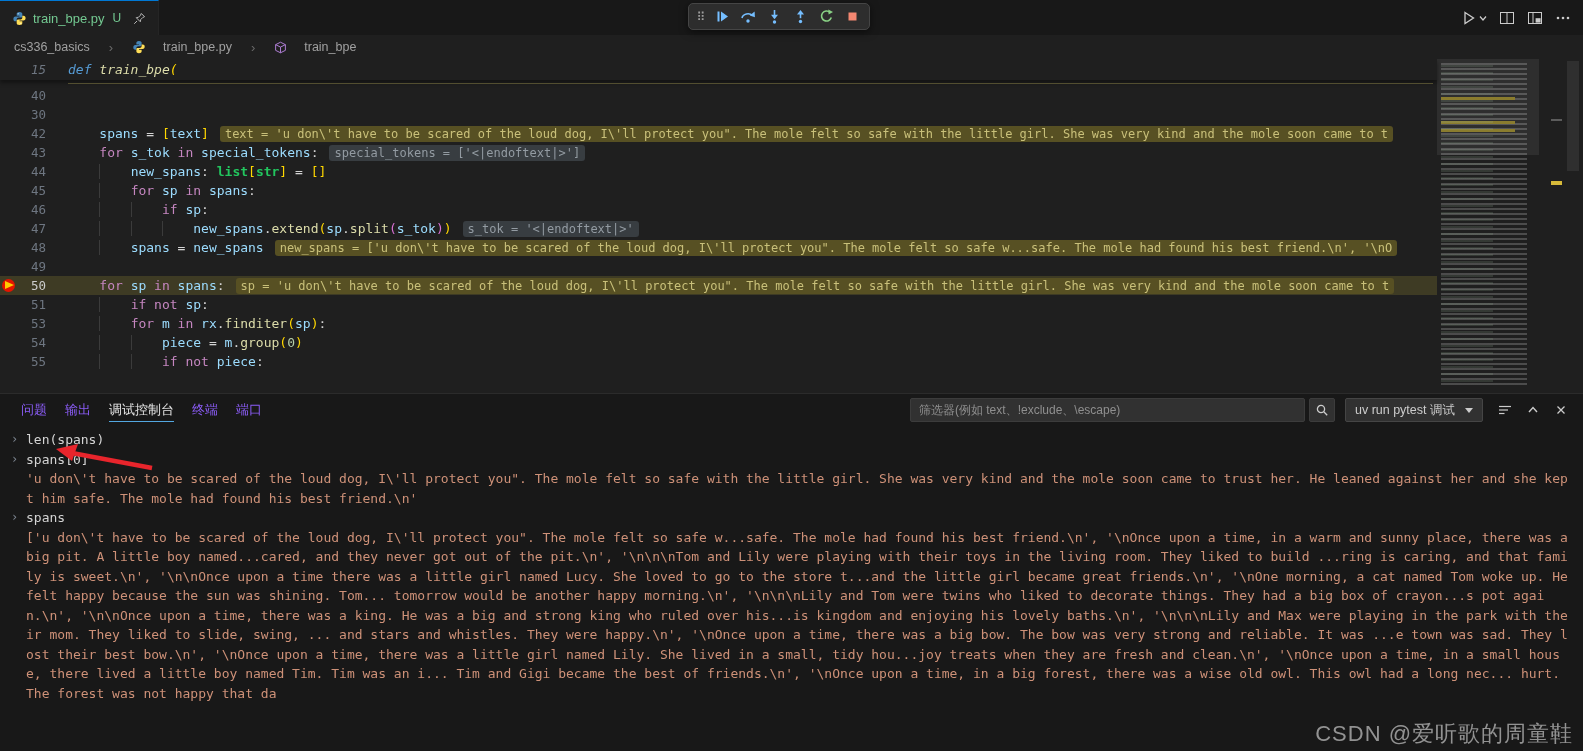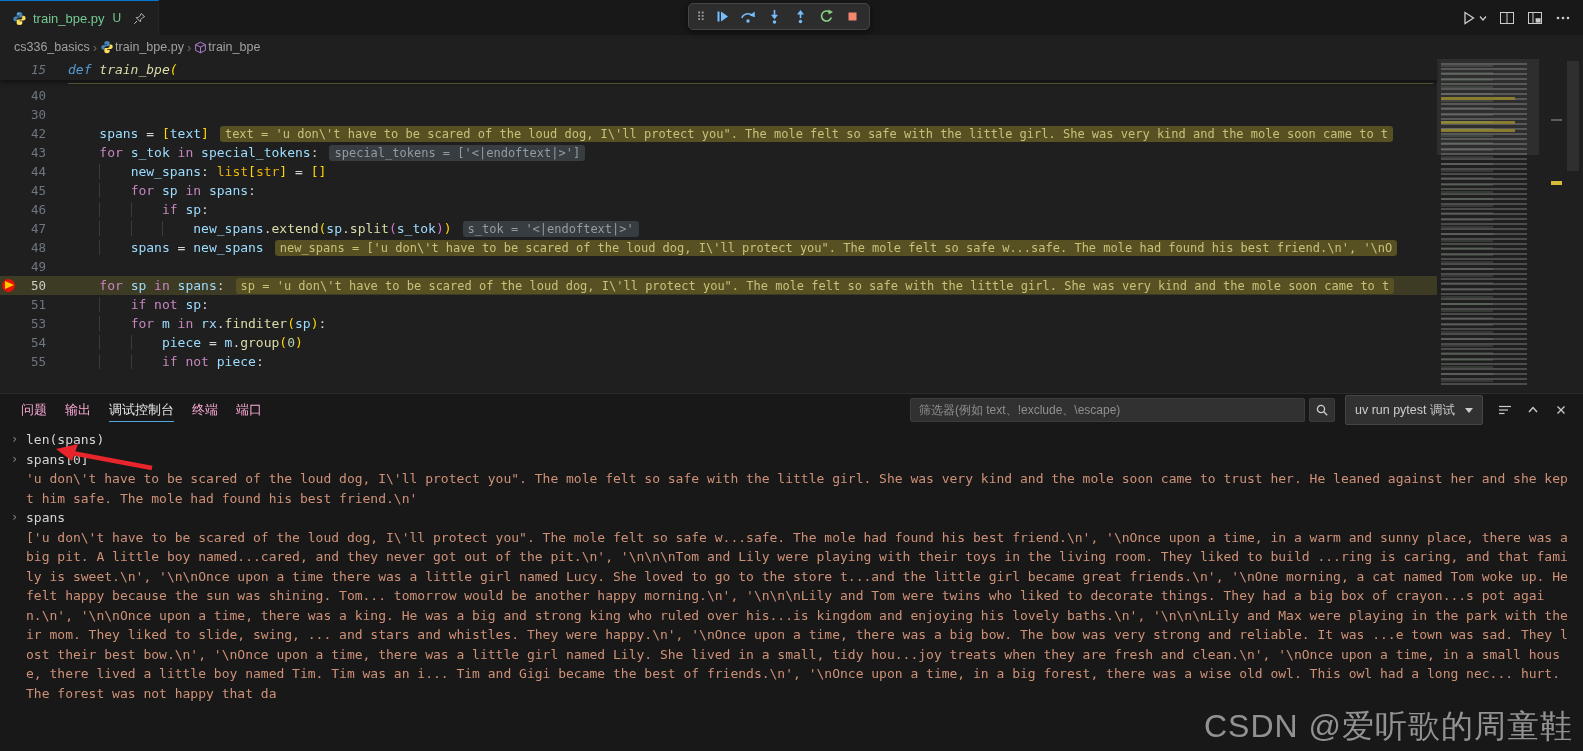--- a/index.html
+++ b/index.html
@@ -22,21 +22,21 @@
     position: absolute; left: 688px; top: 3px; height: 27px; z-index: 20;
     display: flex; align-items: center; gap: 2px; padding: 0 5px;
     background: #2d2d2d; border: 1px solid #454545; border-radius: 5px;
     box-shadow: 0 2px 8px rgba(0,0,0,.55);
   }
   .grip { color: #9d9d9d; font-size: 12px; width: 14px; text-align: center; cursor: grab; }
   .dbg-btn { width: 24px; height: 22px; display: flex; align-items: center; justify-content: center; border-radius: 4px; cursor: pointer; }
   .editor-actions { margin-left: auto; display: flex; align-items: center; gap: 12px; padding-right: 12px; }
   .ea-btn { display: flex; align-items: center; gap: 2px; cursor: pointer; }
   
-  .breadcrumb { height: 24px; display: flex; align-items: center; gap: 1px; padding-left: 14px; font-size: 12.5px; color: #a0a0a0; background: #1f1f1f; }
+  .breadcrumb { height: 24px; display: flex; align-items: center; gap: 17px; padding-left: 14px; font-size: 12.5px; color: #a0a0a0; background: #1f1f1f; }
   .bc-sep { color: #6a6a6a; font-size: 13px; margin: 0 2px; }
   .bc-icon { display: flex; align-items: center; }
   .bc-item { cursor: pointer; }
   
   .editor { position: relative; height: 334px; font-family: "DejaVu Sans Mono", "Liberation Mono", monospace; font-size: 13px; overflow: hidden; }
   .sticky-slot { position: absolute; left: 0; right: 146px; top: 0; z-index: 6; background: #1f1f1f; box-shadow: 0 3px 4px rgba(0,0,0,.4); font-style: italic; }
   .sticky-divider { position: absolute; left: 68px; right: 150px; top: 24px; height: 1px; background: #6f6a3f; opacity: .85; z-index: 5; }
   .code-lines { position: absolute; left: 0; right: 146px; top: 27px; }
   .code-line { display: flex; height: 19px; line-height: 19px; white-space: pre; position: relative; }
   .sticky-slot .code-line { height: 21px; line-height: 21px; }
@@ -45,66 +45,66 @@
   .bp-dot { position: absolute; left: 2px; top: 3px; width: 13px; height: 13px; border-radius: 50%; background: #e51400; }
   .bp-arrow { position: absolute; left: 5px; top: 5px; width: 0; height: 0;
               border-left: 9px solid #ffcc00; border-top: 4.5px solid transparent; border-bottom: 4.5px solid transparent; }
   .ln { flex: 0 0 26px; text-align: right; color: #6e7681; font-size: 12.5px; }
   .code-line.current .ln { color: #cccccc; }
   .gap { flex: 0 0 22px; }
   .content { flex: 1; overflow: hidden; white-space: pre; cursor: text; }
   .iu { white-space: pre; }
   .iu.g { box-shadow: inset 1px 0 0 #3b3b3b; }
   .tk-kw { color:#569cd6; } .tk-ctrl { color:#c586c0; } .tk-fn { color:#dcdcaa; }
-  .tk-var { color:#9cdcfe; } .tk-type { color:#eab308; } .tk-num { color:#b5cea8; }
+  .tk-var { color:#9cdcfe; } .tk-type { color:#22c55e;font-weight:bold; } .tk-num { color:#b5cea8; }
   .tk-cm { color:#6a9955; } .tk-pn { color:#d4d4d4; } .tk-br { color:#ffd700; } .tk-br2 { color:#da70d6; }
   .hint { margin-left: 11px; padding: 1px 5px; border-radius: 3px; font-size: 12px; background: #383d41; color: #939ba2; }
   .hint.hl { background: #575023; color: #c9c07a; }
   
   .minimap { position: absolute; top: 0; bottom: 0; right: 44px; width: 102px; background: #1f1f1f; cursor: pointer; }
   .minimap::before { content:''; position: absolute; left: 4px; top: 4px; width: 86px; height: 322px;
     background: repeating-linear-gradient(to bottom, rgba(208,208,208,.25) 0 2px, transparent 2px 5px); }
   .minimap::after { content:''; position: absolute; left: 4px; top: 6px; width: 52px; height: 318px;
     background: repeating-linear-gradient(to bottom, rgba(160,190,160,.16) 0 2px, transparent 2px 7px); }
   .mm-slider { position: absolute; left: 0; right: 0; top: 0; height: 96px; background: rgba(255,255,255,.07); }
   .mm-mark { position: absolute; left: 4px; width: 74px; height: 3px; background: #8a7c2e; }
   .ruler { position: absolute; top: 0; bottom: 0; right: 0; width: 44px; background: #1f1f1f; }
   .ruler-slider { position: absolute; left: 28px; top: 2px; width: 12px; height: 110px; background: rgba(121,121,121,.18); }
   .ruler-mark-yellow { position: absolute; left: 12px; top: 122px; width: 11px; height: 4px; background: #d7ba3a; }
   .ruler-mark-faint { position: absolute; left: 12px; top: 60px; width: 11px; height: 2px; background: #5c5c5c; }
   
   .panel { position: absolute; left: 0; top: 393px; right: 0; bottom: 0; background: #181818; border-top: 1px solid #2b2b2b; }
   .panel-header { height: 32px; display: flex; align-items: center; padding: 0 10px 0 12px; }
   .panel-tabs { display: flex; height: 100%; }
-  .ptab { position: relative; padding: 0 9px; display: flex; align-items: center; font-size: 13px; color: #f9a8d4; cursor: pointer; }
+  .ptab { position: relative; padding: 0 9px; display: flex; align-items: center; font-size: 13px; color: #8b5cf6; cursor: pointer; }
   .ptab.active { color: #e7e7e7; }
   .ptab.active::after { content:''; position: absolute; left: 9px; right: 9px; bottom: 4px; height: 1.5px; background: #53a7e0; }
   .panel-spacer { flex: 1; }
   .filter { width: 395px; height: 24px; background: #313131; border: 1px solid #3c3c3c; border-radius: 2px;
             color: #ccc; font-size: 12px; padding: 0 8px; font-family: "Liberation Sans", sans-serif; outline: none; }
   .filter::placeholder { color: #8f8f8f; }
   .search-btn { width: 26px; height: 24px; margin-left: 4px; background: #313131; border: 1px solid #3c3c3c; border-radius: 2px;
                 display: flex; align-items: center; justify-content: center; cursor: pointer; }
   .launch-select { height: 24px; margin-left: 10px; display: flex; align-items: center; gap: 10px;
-                   background: #313131; border: 1px solid #454545; border-radius: 2px; padding: 14px 9px;
+                   background: #313131; border: 1px solid #454545; border-radius: 2px; padding: 8px 9px;
                    font-size: 12.5px; color: #ccc; cursor: pointer; white-space: nowrap; }
   .caret-down { width: 0; height: 0; border-left: 4px solid transparent; border-right: 4px solid transparent; border-top: 5px solid #cccccc; }
   .panel-icons { display: flex; gap: 4px; margin-left: 10px; }
   .picon { width: 24px; height: 24px; display: flex; align-items: center; justify-content: center; border-radius: 4px; cursor: pointer; }
   
   .console { position: absolute; left: 0; right: 0; top: 32px; bottom: 0; overflow: hidden;
              font-family: "DejaVu Sans Mono", "Liberation Mono", monospace; font-size: 13px; line-height: 19.5px;
              padding: 4px 10px 0 26px; }
   .centry { position: relative; white-space: pre-wrap; word-break: break-all; }
   .centry.input { color: #d4d4d4; }
   .centry.output { color: #ce9178; }
   .chev { position: absolute; left: -15px; top: 0; color: #7d8590; font-size: 12px; }
   .anno { position: absolute; left: 54px; top: 14px; z-index: 30; pointer-events: none; }
   
-  .watermark { position: absolute; right: 10px; bottom: 2px; font-size: 32px; color: #a8a8a8; opacity: .85; letter-spacing: 1px; z-index: 40; }
+  .watermark { position: absolute; right: 10px; bottom: 2px; font-size: 22px; color: #a8a8a8; opacity: .85; letter-spacing: 1px; z-index: 40; }
 </style>
 </head>
 <body>
 
 <div class="app">
 
   <div class="tabbar">
     <div class="tab">
       <span class="bc-icon">
           <svg width="15" height="15" viewBox="0 0 16 16">

